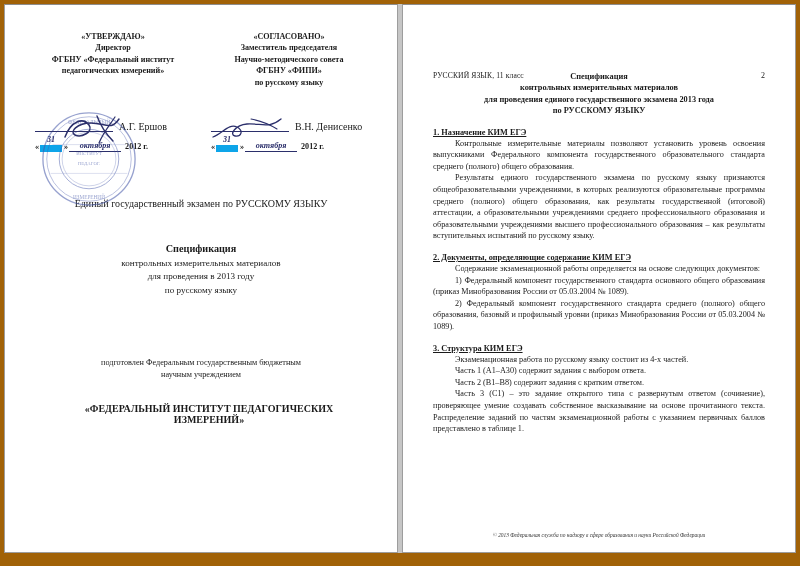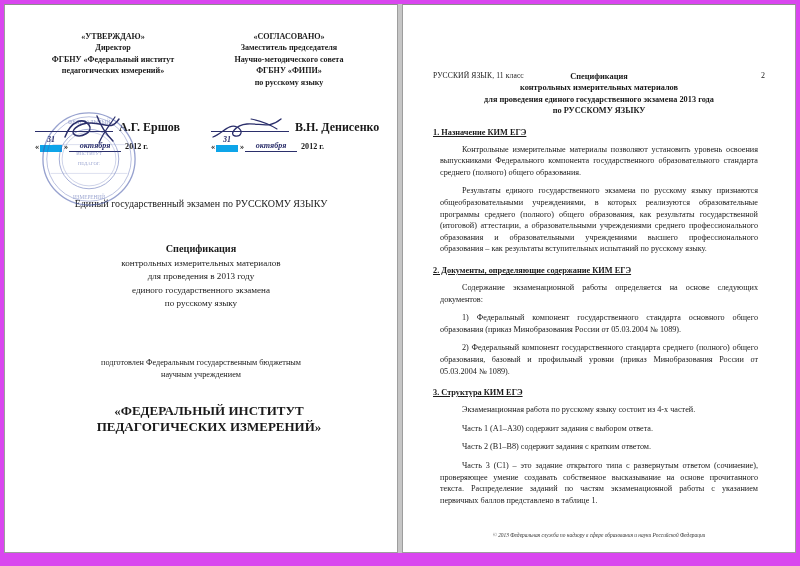--- a/index.html
+++ b/index.html
@@ -6,21 +6,21 @@
   html,body{margin:0;padding:0;}
   body{
     width:800px;height:566px;overflow:hidden;
     background:#b9b9b9;
     font-family:"Liberation Serif","DejaVu Serif",serif;
     color:#1a1a1a;
     -webkit-font-smoothing:antialiased;
   }
   .viewer{
     position:relative;width:800px;height:566px;
-    background:#d946ef;
+    background:#a16207;
   }
   .page{
     position:absolute;top:4px;height:549px;
     background:#ffffff;
     box-sizing:border-box;
     overflow:hidden;
   }
   .page-left{left:4px;width:394px;border:1px solid #9d9d9d;border-top-color:#8d8d8d;}
   .page-right{left:402px;width:394px;border:1px solid #9d9d9d;border-top-color:#8d8d8d;}
   .gutter{
@@ -31,21 +31,21 @@
   
   .lp-inner{padding:26px 30px 0 30px;position:relative;height:100%;box-sizing:border-box;}
   .approvals{display:flex;justify-content:space-between;align-items:flex-start;}
   .appr-col{width:47%;text-align:center;font-weight:bold;font-size:8.1px;line-height:11.4px;}
   .appr-col.left{padding-right:2px;}
   .appr-col.right{padding-left:2px;}
 
   .sign-block{position:relative;margin-top:31px;height:38px;}
   .sign-row{
     display:flex;align-items:flex-end;justify-content:flex-start;
-    font-size:12px;font-weight:bold;line-height:10px;
+    font-size:10px;font-weight:normal;line-height:10px;
   }
   .sign-line{
     flex:0 0 auto;width:78px;border-bottom:1px solid #2b2f6b;height:12px;
     position:relative;
   }
   .sign-name{margin-left:6px;white-space:nowrap;}
   .date-row{
     display:flex;align-items:flex-end;margin-top:3px;
     font-size:8.1px;font-weight:bold;line-height:10px;
   }
@@ -76,36 +76,36 @@
     margin-top:32px;text-align:center;line-height:13.6px;
   }
   .lp-spec .big{font-weight:bold;font-size:10.2px;display:block;margin-bottom:1px;}
   .lp-spec .ln{font-size:9.1px;display:block;}
   .lp-prep{
     position:absolute;left:30px;right:30px;top:352px;text-align:center;
     font-size:8.2px;line-height:11.5px;
   }
   .lp-inst{
     position:absolute;left:46px;right:30px;top:398px;text-align:center;
-    font-size:13px;font-weight:bold;
+    font-size:10px;font-weight:bold;
   }
 
   
   .rp-inner{padding:22px 30px 0 30px;position:relative;height:100%;box-sizing:border-box;}
   .rp-head{display:flex;justify-content:space-between;align-items:flex-start;font-size:7.6px;margin-top:44px;}
   .rp-head .subj{letter-spacing:.1px;}
   .rp-head .pgnum{font-size:8px;}
   .rp-doctitle{
     text-align:center;font-weight:bold;font-size:8.3px;line-height:11.4px;
     margin-top:-9px;
   }
   .sec-h{font-weight:bold;font-size:8.3px;margin-top:11px;margin-bottom:1px;text-decoration:underline;}
   .para{
     font-size:8.2px;line-height:11.6px;text-align:justify;text-indent:22px;
-    margin:7px;
+    margin:0;
     hyphens:none;
   }
   .para.j{text-align:justify;text-align-last:left;}
   .rp-foot{
     position:absolute;left:0;right:0;bottom:14px;text-align:center;
     font-size:5.4px;font-style:italic;color:#333;
   }
 </style>
 </head>
 <body>
@@ -196,21 +196,20 @@
           </div>
         </div>
       </div>
 
       <div class="lp-title">Единый государственный экзамен по РУССКОМУ ЯЗЫКУ</div>
 
       <div class="lp-spec">
         <span class="big">Спецификация</span>
         <span class="ln">контрольных измерительных материалов</span>
         <span class="ln">для проведения в 2013 году</span>
-        <span class="ln">единого государственного экзамена</span>
         <span class="ln">по русскому языку</span>
       </div>
 
       <div class="lp-prep">
         <div>подготовлен Федеральным государственным бюджетным</div>
         <div>научным учреждением</div>
       </div>
 
       <div class="lp-inst">«ФЕДЕРАЛЬНЫЙ ИНСТИТУТ ПЕДАГОГИЧЕСКИХ ИЗМЕРЕНИЙ»</div>
 

